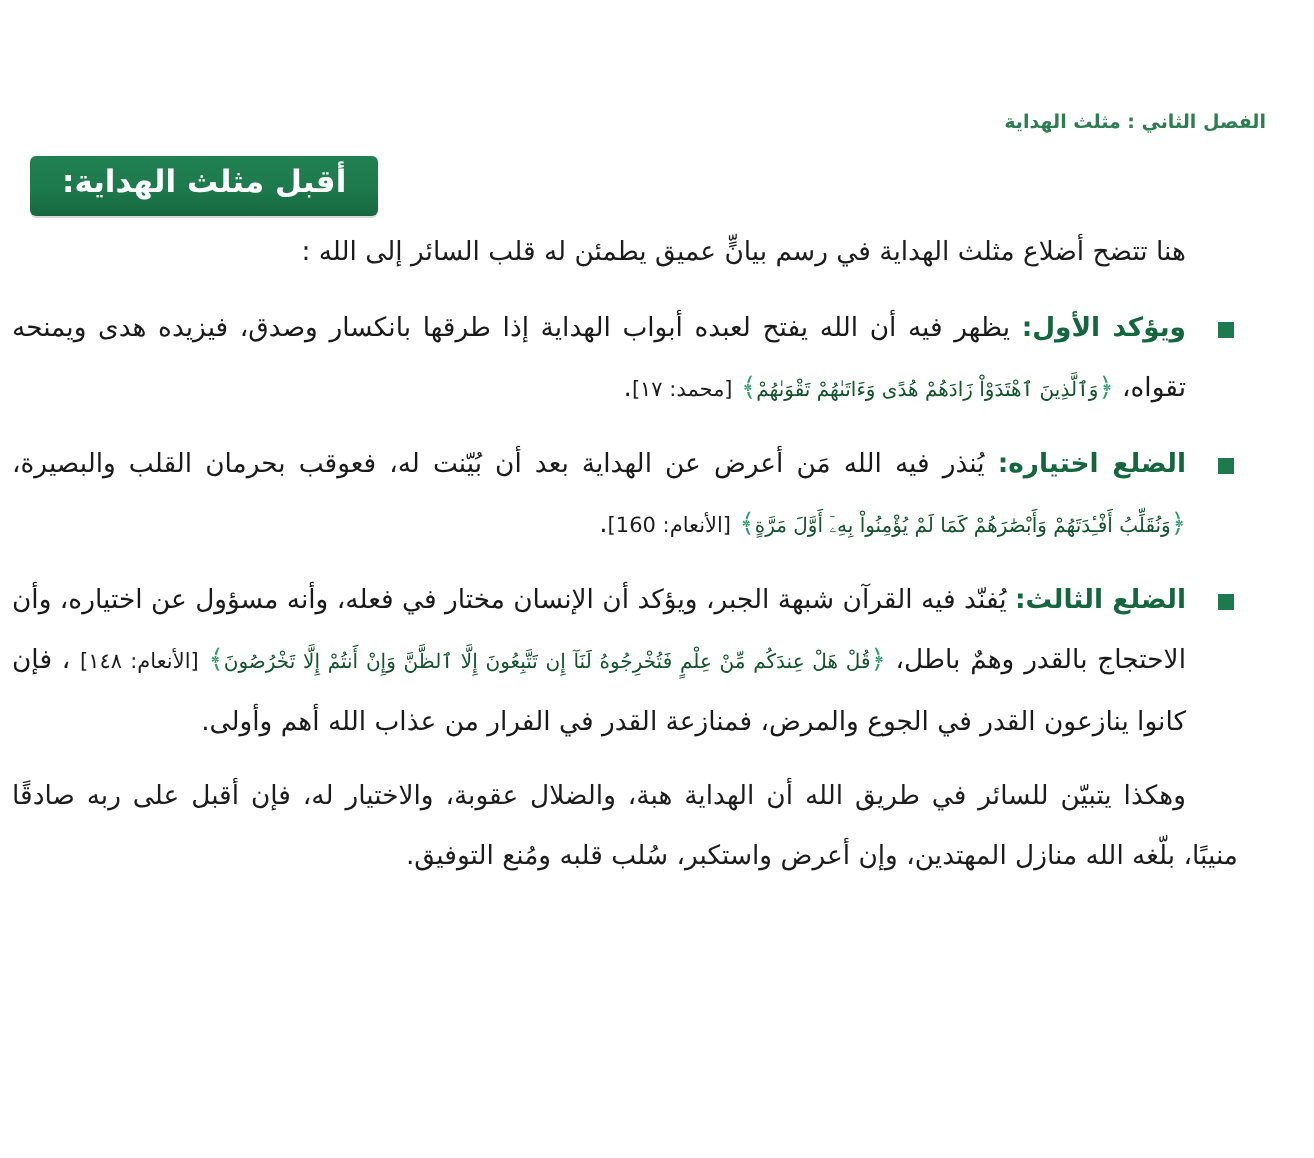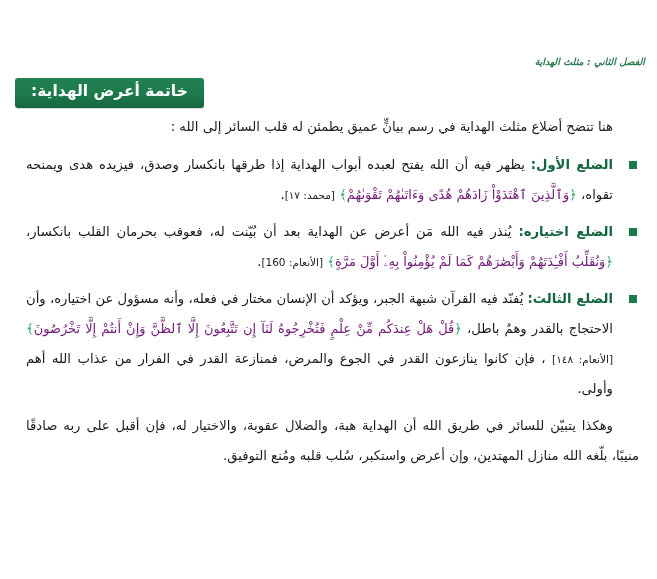--- a/index.html
+++ b/index.html
@@ -19,25 +19,24 @@
   .page {
     position: absolute;
     inset: 0;
     padding: 0;
   }
 
   
   .running-head {
     position: absolute;
     top: 56px;
-    right: 12px;
+    right: 24px;
     width: 620px;
     text-align: right;
     font-size: 9.5px;
-    font-style: italic;
     font-weight: 700;
     color: #2e7d52;
     letter-spacing: 0.2px;
     white-space: nowrap;
   }
 
   
   .title-banner-wrap {
     position: absolute;
     top: 78px;
@@ -55,21 +54,21 @@
     border-radius: 3px 3px 3px 3px;
     box-shadow: 0 1px 0 rgba(0,0,0,0.15);
     line-height: 1.15;
     white-space: nowrap;
   }
 
   
   .content {
     position: absolute;
     top: 112px;
-    right: 18px;
+    right: 38px;
     left: 22px;
     width: 613px;
   }
 
   p.para {
     margin: 0 0 2px 0;
     font-size: 13.2px;
     line-height: 30px;
     text-align: justify;
     text-align-last: right;
@@ -103,23 +102,23 @@
     text-align-last: right;
   }
 
   .lead {
     color: #14663e;
     font-weight: 700;
   }
 
   
   .verse {
-    color: #701a75;
+    color: #14532d;
     font-family: "DejaVu Sans", "Liberation Sans", sans-serif;
-    font-size: 13px;
+    font-size: 10px;
     letter-spacing: 0.1px;
   }
   .verse-orn {
     color: #2b9a6b;
     font-size: 13px;
   }
   .ref {
     font-size: 10.5px;
     color: #1c1c1c;
     white-space: nowrap;
@@ -132,35 +131,35 @@
   }
 </style>
 </head>
 <body>
 
 <div class="page">
 
   <div class="running-head">الفصل الثاني : مثلث الهداية</div>
 
   <div class="title-banner-wrap">
-    <div class="title-banner">خاتمة أعرض الهداية:</div>
+    <div class="title-banner">أقبل مثلث الهداية:</div>
   </div>
 
   <div class="content">
 
     <p class="para intro">هنا تتضح أضلاع مثلث الهداية في رسم بيانٍّ عميق يطمئن له قلب السائر إلى الله :</p>
 
     <div class="bullet-block">
       <span class="bullet-marker"></span>
-      <p><span class="lead">الضلع الأول:</span><span> يظهر فيه أن الله يفتح لعبده أبواب الهداية إذا طرقها بانكسار وصدق، فيزيده هدى ويمنحه تقواه، </span><span class="verse-orn">﴿</span><span class="verse">وَٱلَّذِينَ ٱهْتَدَوْاْ زَادَهُمْ هُدًى وَءَاتَىٰهُمْ تَقْوَىٰهُمْ</span><span class="verse-orn">﴾</span> <span class="ref">[محمد: ١٧]</span><span>.</span></p>
+      <p><span class="lead">ويؤكد الأول:</span><span> يظهر فيه أن الله يفتح لعبده أبواب الهداية إذا طرقها بانكسار وصدق، فيزيده هدى ويمنحه تقواه، </span><span class="verse-orn">﴿</span><span class="verse">وَٱلَّذِينَ ٱهْتَدَوْاْ زَادَهُمْ هُدًى وَءَاتَىٰهُمْ تَقْوَىٰهُمْ</span><span class="verse-orn">﴾</span> <span class="ref">[محمد: ١٧]</span><span>.</span></p>
     </div>
 
     <div class="bullet-block">
       <span class="bullet-marker"></span>
-      <p><span class="lead">الضلع اختياره:</span><span> يُنذر فيه الله مَن أعرض عن الهداية بعد أن بُيّنت له، فعوقب بحرمان القلب بانكسار، </span><span class="verse-orn">﴿</span><span class="verse">وَنُقَلِّبُ أَفْـِٔدَتَهُمْ وَأَبْصَٰرَهُمْ كَمَا لَمْ يُؤْمِنُواْ بِهِۦٓ أَوَّلَ مَرَّةٍ</span><span class="verse-orn">﴾</span> <span class="ref">[الأنعام: 160]</span><span>.</span></p>
+      <p><span class="lead">الضلع اختياره:</span><span> يُنذر فيه الله مَن أعرض عن الهداية بعد أن بُيّنت له، فعوقب بحرمان القلب والبصيرة، </span><span class="verse-orn">﴿</span><span class="verse">وَنُقَلِّبُ أَفْـِٔدَتَهُمْ وَأَبْصَٰرَهُمْ كَمَا لَمْ يُؤْمِنُواْ بِهِۦٓ أَوَّلَ مَرَّةٍ</span><span class="verse-orn">﴾</span> <span class="ref">[الأنعام: 160]</span><span>.</span></p>
     </div>
 
     <div class="bullet-block">
       <span class="bullet-marker"></span>
       <p><span class="lead">الضلع الثالث:</span><span> يُفنّد فيه القرآن شبهة الجبر، ويؤكد أن الإنسان مختار في فعله، وأنه مسؤول عن اختياره، وأن الاحتجاج بالقدر وهمٌ باطل، </span><span class="verse-orn">﴿</span><span class="verse">قُلْ هَلْ عِندَكُم مِّنْ عِلْمٍ فَتُخْرِجُوهُ لَنَآ إِن تَتَّبِعُونَ إِلَّا ٱلظَّنَّ وَإِنْ أَنتُمْ إِلَّا تَخْرُصُونَ</span><span class="verse-orn">﴾</span> <span class="ref">[الأنعام: ١٤٨]</span><span> ، فإن كانوا ينازعون القدر في الجوع والمرض، فمنازعة القدر في الفرار من عذاب الله أهم وأولى.</span></p>
     </div>
 
     <div class="closing">
       <p class="para">وهكذا يتبيّن للسائر في طريق الله أن الهداية هبة، والضلال عقوبة، والاختيار له، فإن أقبل على ربه صادقًا منيبًا، بلّغه الله منازل المهتدين، وإن أعرض واستكبر، سُلب قلبه ومُنع التوفيق.</p>
     </div>

